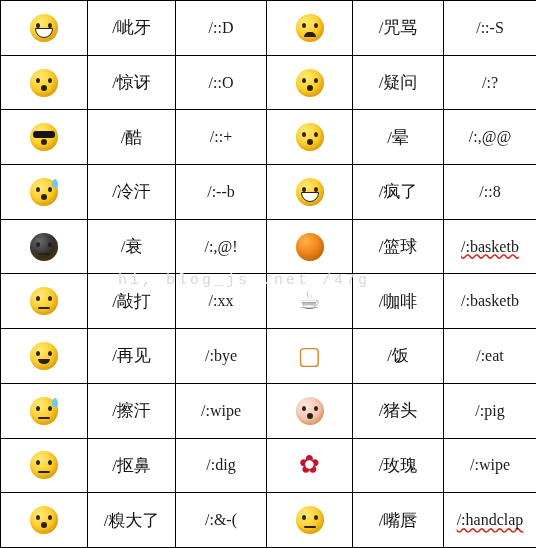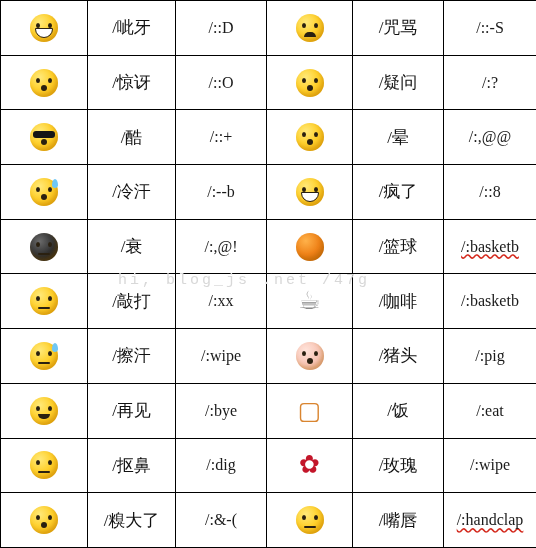--- a/index.html
+++ b/index.html
@@ -221,36 +221,36 @@
         </tr>
         <tr>
           <td class="cell-icon"><span class="face"><span class="eye l"></span><span class="eye r"></span><span class="mouth flat"></span></span></td>
           <td class="cell-name">/敲打</td>
           <td class="cell-code"><span>/:xx</span></td>
           <td class="cell-icon"><span class="obj" style="color:#8a8a8a">☕</span></td>
           <td class="cell-name">/咖啡</td>
           <td class="cell-code"><span>/:basketb</span></td>
         </tr>
         <tr>
+          <td class="cell-icon"><span class="face"><span class="eye l"></span><span class="eye r"></span><span class="mouth"></span></span></td>
+          <td class="cell-name">/再见</td>
+          <td class="cell-code"><span>/:bye</span></td>
+          <td class="cell-icon"><span class="obj" style="color:#d98530">▢</span></td>
+          <td class="cell-name">/饭</td>
+          <td class="cell-code"><span>/:eat</span></td>
+        </tr>
+        <tr>
           <td class="cell-icon"><span class="face"><span class="eye l"></span><span class="eye r"></span><span class="mouth flat"></span><span class="sweat"></span></span></td>
           <td class="cell-name">/擦汗</td>
           <td class="cell-code"><span>/:wipe</span></td>
           <td class="cell-icon"><span class="face pig"><span class="eye l"></span><span class="eye r"></span><span class="mouth o"></span></span></td>
           <td class="cell-name">/猪头</td>
           <td class="cell-code"><span>/:pig</span></td>
         </tr>
         <tr>
-          <td class="cell-icon"><span class="face"><span class="eye l"></span><span class="eye r"></span><span class="mouth"></span></span></td>
-          <td class="cell-name">/再见</td>
-          <td class="cell-code"><span>/:bye</span></td>
-          <td class="cell-icon"><span class="obj" style="color:#d98530">▢</span></td>
-          <td class="cell-name">/饭</td>
-          <td class="cell-code"><span>/:eat</span></td>
-        </tr>
-        <tr>
           <td class="cell-icon"><span class="face"><span class="eye l"></span><span class="eye r"></span><span class="mouth flat"></span></span></td>
           <td class="cell-name">/抠鼻</td>
           <td class="cell-code"><span>/:dig</span></td>
           <td class="cell-icon"><span class="obj" style="color:#c3162a">✿</span></td>
           <td class="cell-name">/玫瑰</td>
           <td class="cell-code"><span>/:wipe</span></td>
         </tr>
         <tr>
           <td class="cell-icon"><span class="face"><span class="eye l"></span><span class="eye r"></span><span class="mouth o"></span></span></td>
           <td class="cell-name">/糗大了</td>

